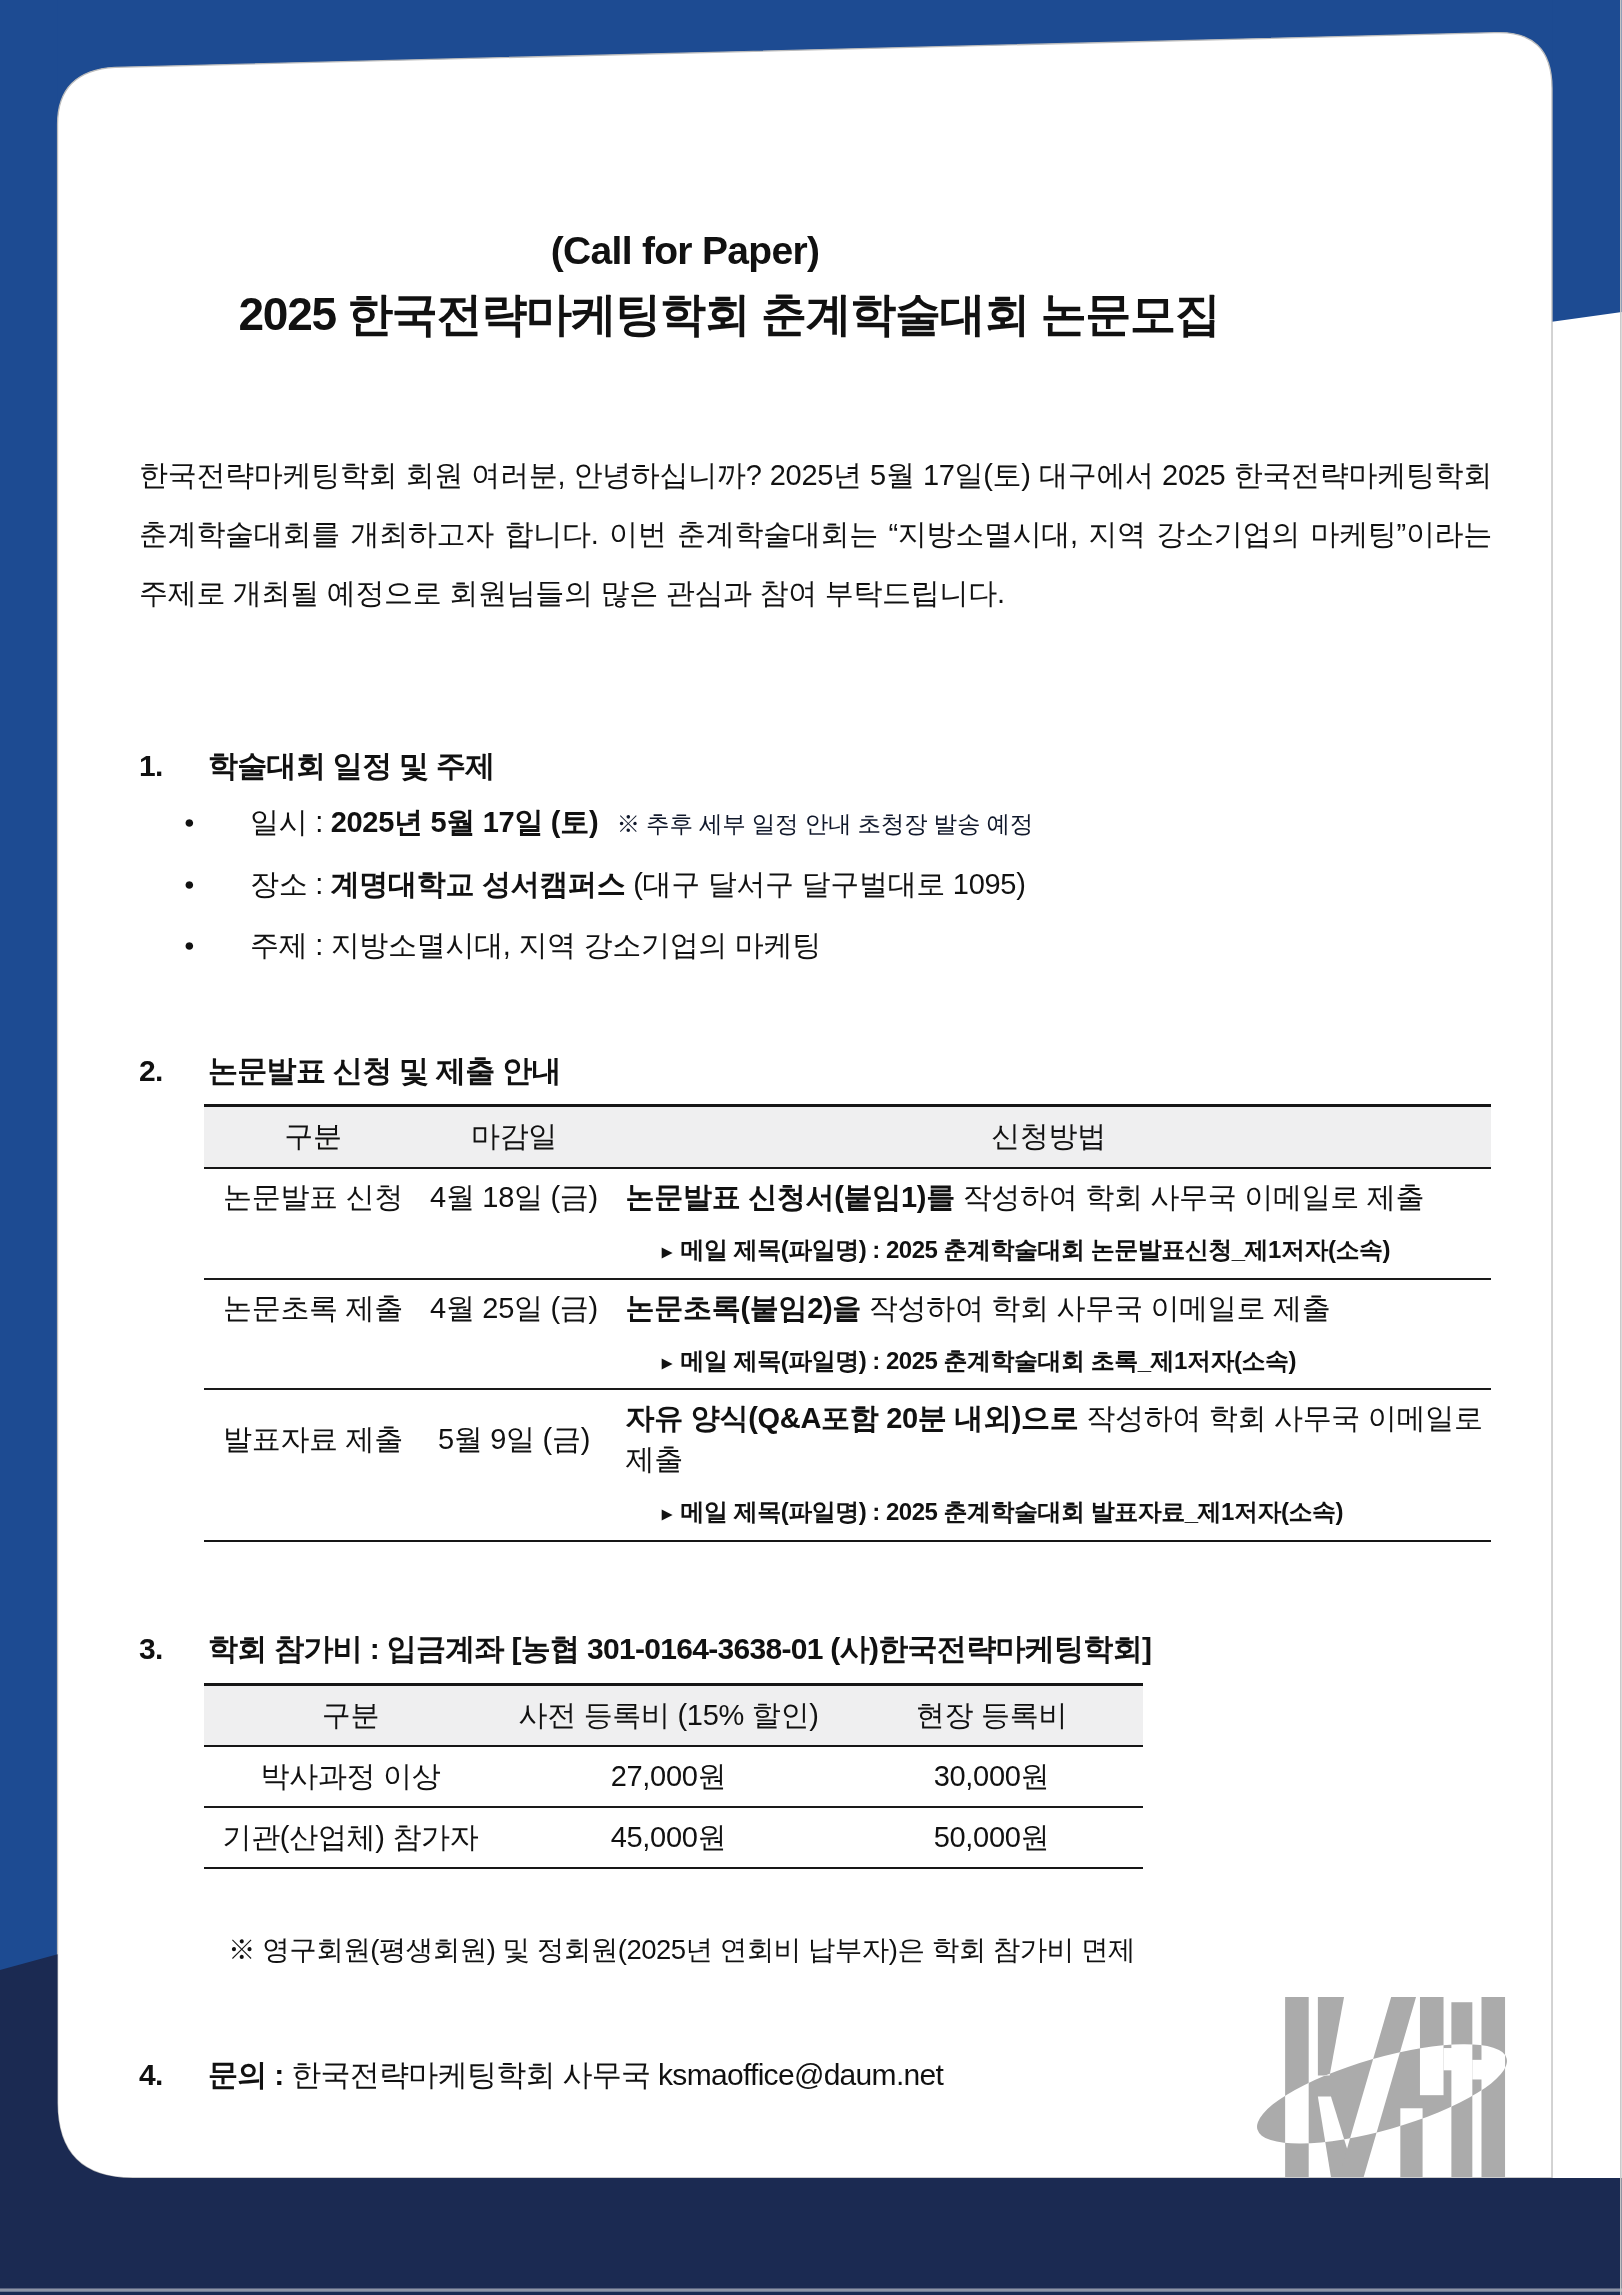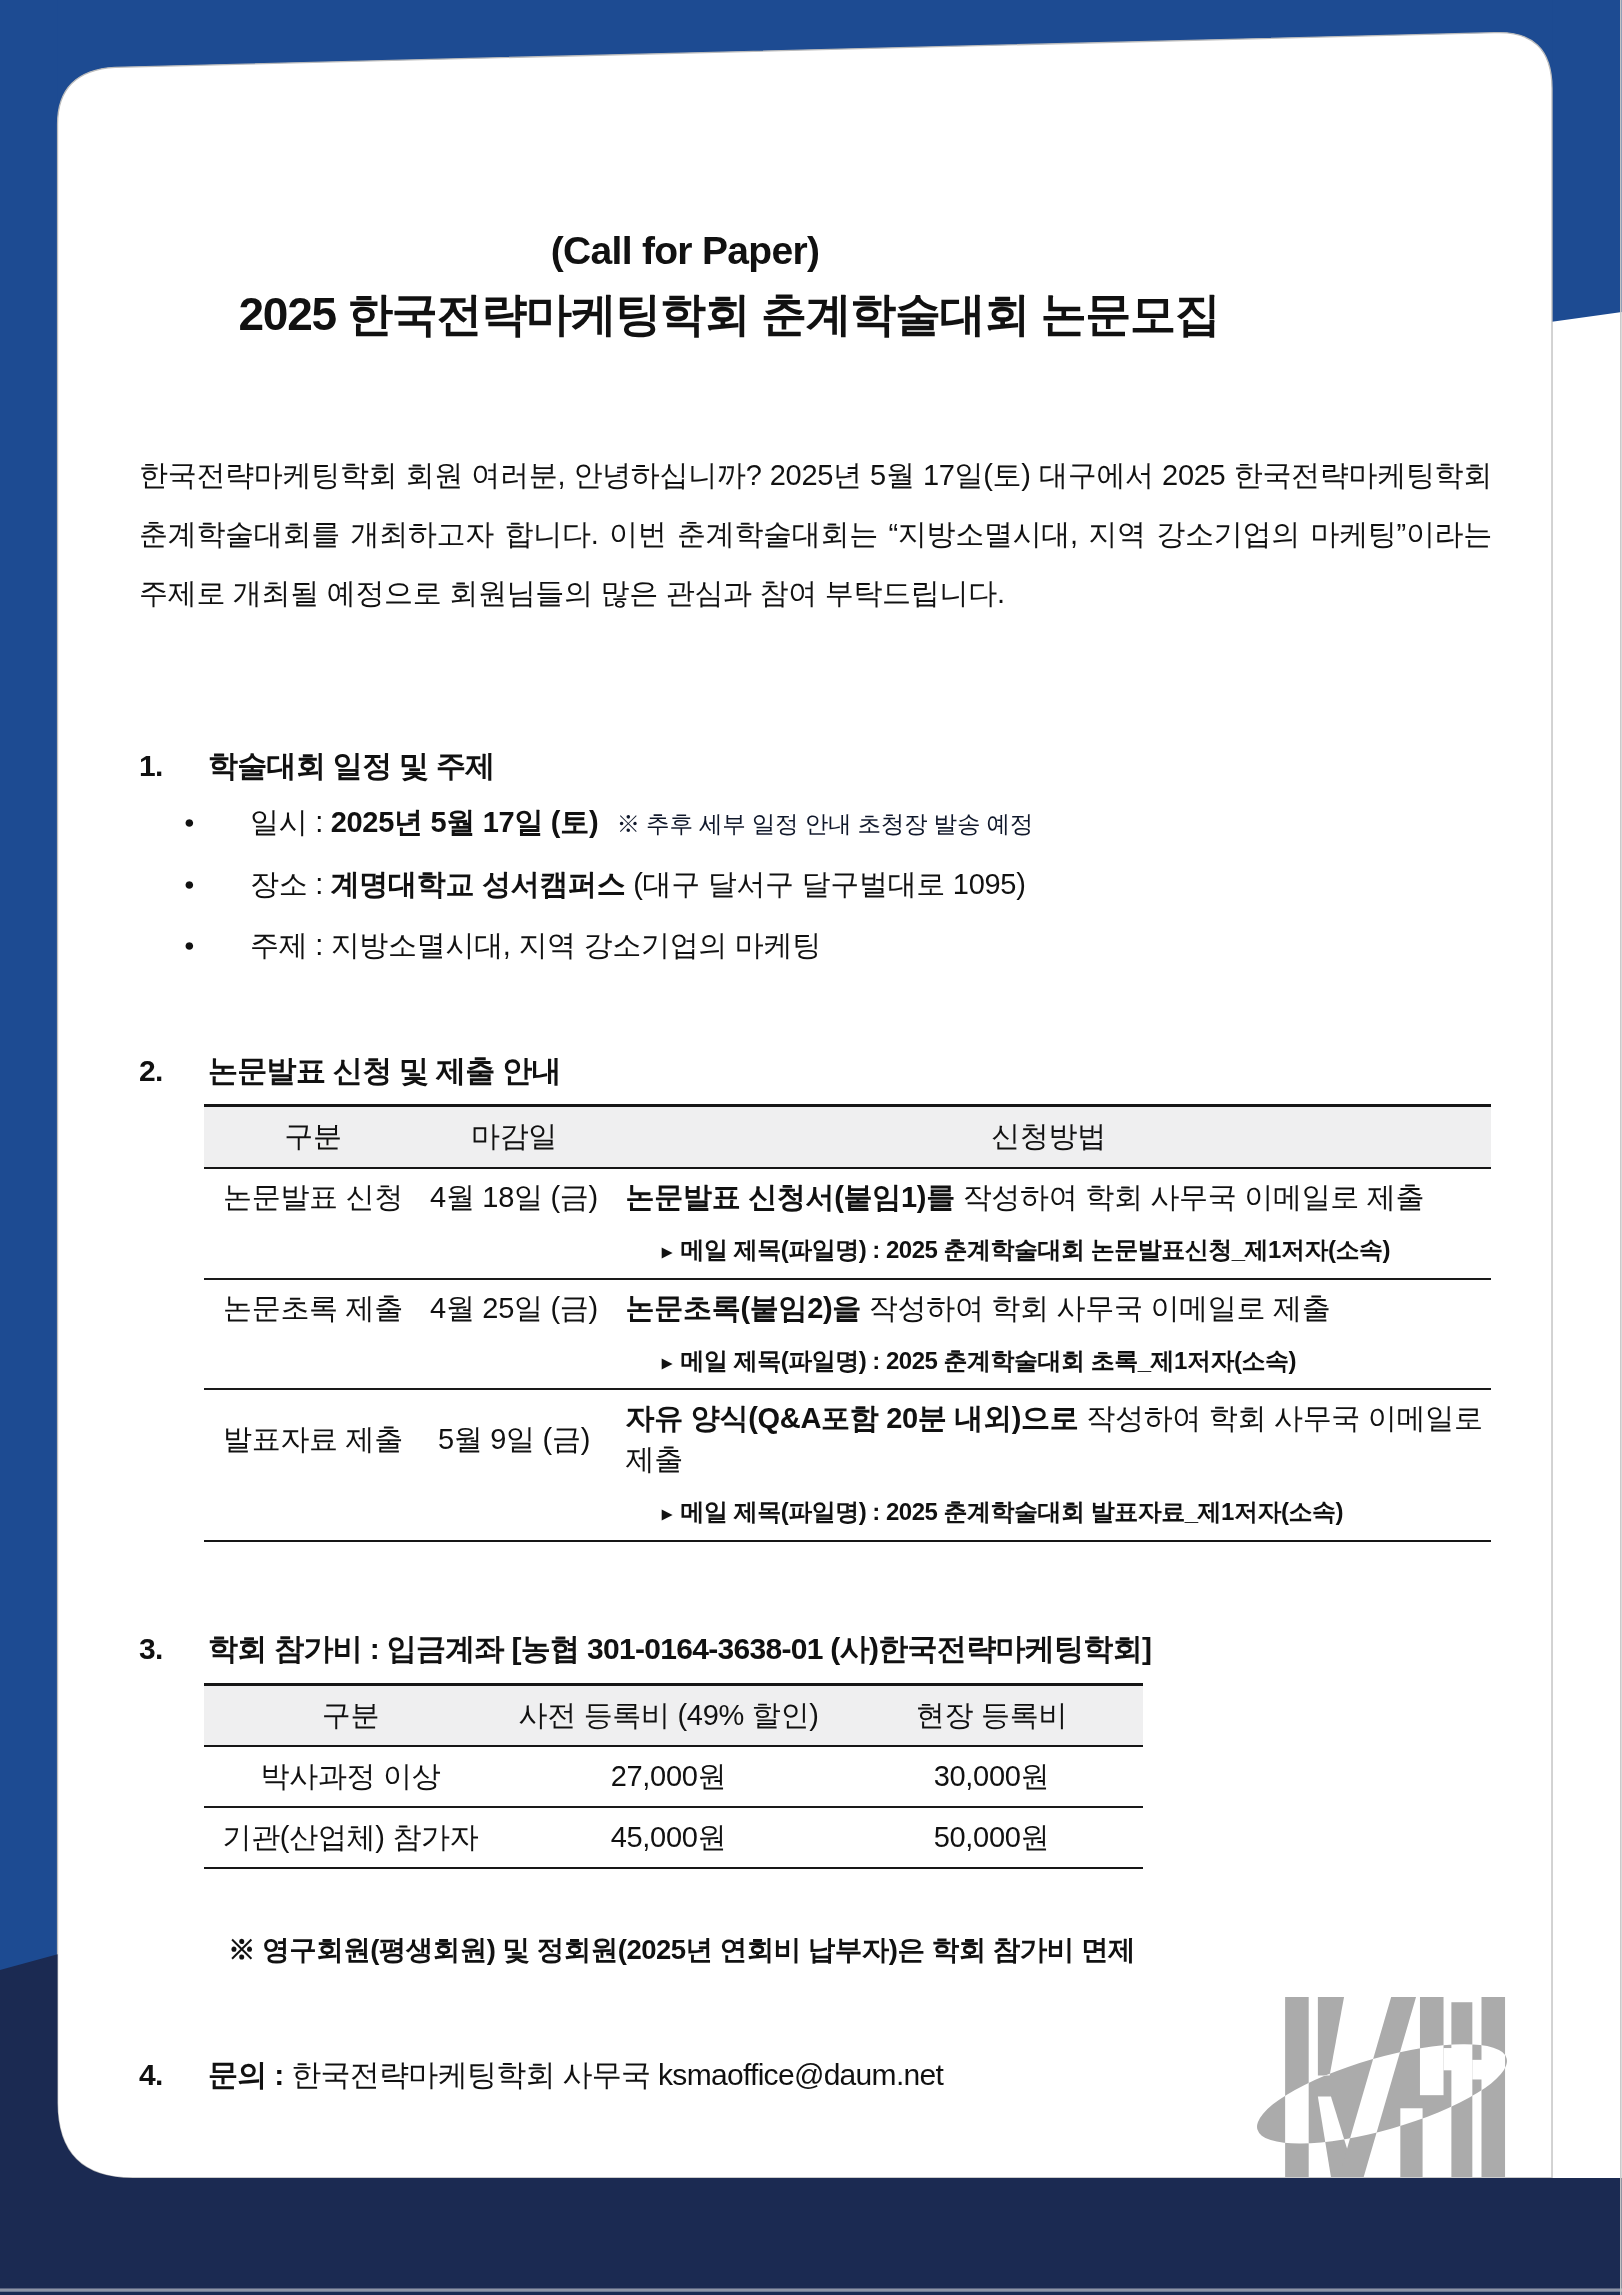--- a/index.html
+++ b/index.html
@@ -48,21 +48,21 @@
   .note2 .email{font-size:31px;letter-spacing:0;}
   .note2 .small{font-size:23px;margin-left:7.9px;letter-spacing:-0.3px;}
   
   .table3{left:204px;top:1683px;width:939px;border-top:3.9px solid #161616;border-bottom:2.6px solid #161616;}
   .t3-header{display:flex;align-items:center;height:59px;background:#efeff0;border-bottom:2.6px solid #161616;font-size:29px;letter-spacing:-0.3px;}
   .t3-row{display:flex;align-items:center;height:59px;border-bottom:2px solid #1a1a1a;font-size:29px;letter-spacing:-0.3px;}
   .t3-row:last-child{border-bottom:none;align-items:center;}
   .t3-c1{width:293px;flex:0 0 293px;text-align:center;}
   .t3-c2{width:343px;flex:0 0 343px;text-align:center;}
   .t3-c3{flex:1;text-align:center;}
-  .note3{left:228px;top:1932px;font-size:27.5px;letter-spacing:-0.5px;font-weight:bold;}
+  .note3{left:228px;top:1932px;font-size:27.5px;letter-spacing:-0.5px;}
   
   .logo{left:1251px;top:1997px;width:262px;height:180px;}
 </style>
 </head>
 <body>
 
 <div class="page">
 
   <svg class="bg" viewBox="0 0 2480 3509" preserveAspectRatio="none" aria-hidden="true">
     <rect x="0" y="0" width="2480" height="3509" fill="#ffffff"></rect>
@@ -152,21 +152,21 @@
 
   <div class="abs sec sec3">
     <span class="num">3.</span>
     <span class="gap"></span>
     <span>학회 참가비 : 입금계좌 [농협 301-0164-3638-01 (사)한국전략마케팅학회]</span>
   </div>
 
   <div class="abs table3">
     <div class="t3-header">
       <span class="t3-c1">구분</span>
-      <span class="t3-c2">사전 등록비 (49% 할인)</span>
+      <span class="t3-c2">사전 등록비 (15% 할인)</span>
       <span class="t3-c3">현장 등록비</span>
     </div>
     <div class="t3-row">
       <span class="t3-c1">박사과정 이상</span>
       <span class="t3-c2">27,000원</span>
       <span class="t3-c3">30,000원</span>
     </div>
     <div class="t3-row">
       <span class="t3-c1">기관(산업체) 참가자</span>
       <span class="t3-c2">45,000원</span>

